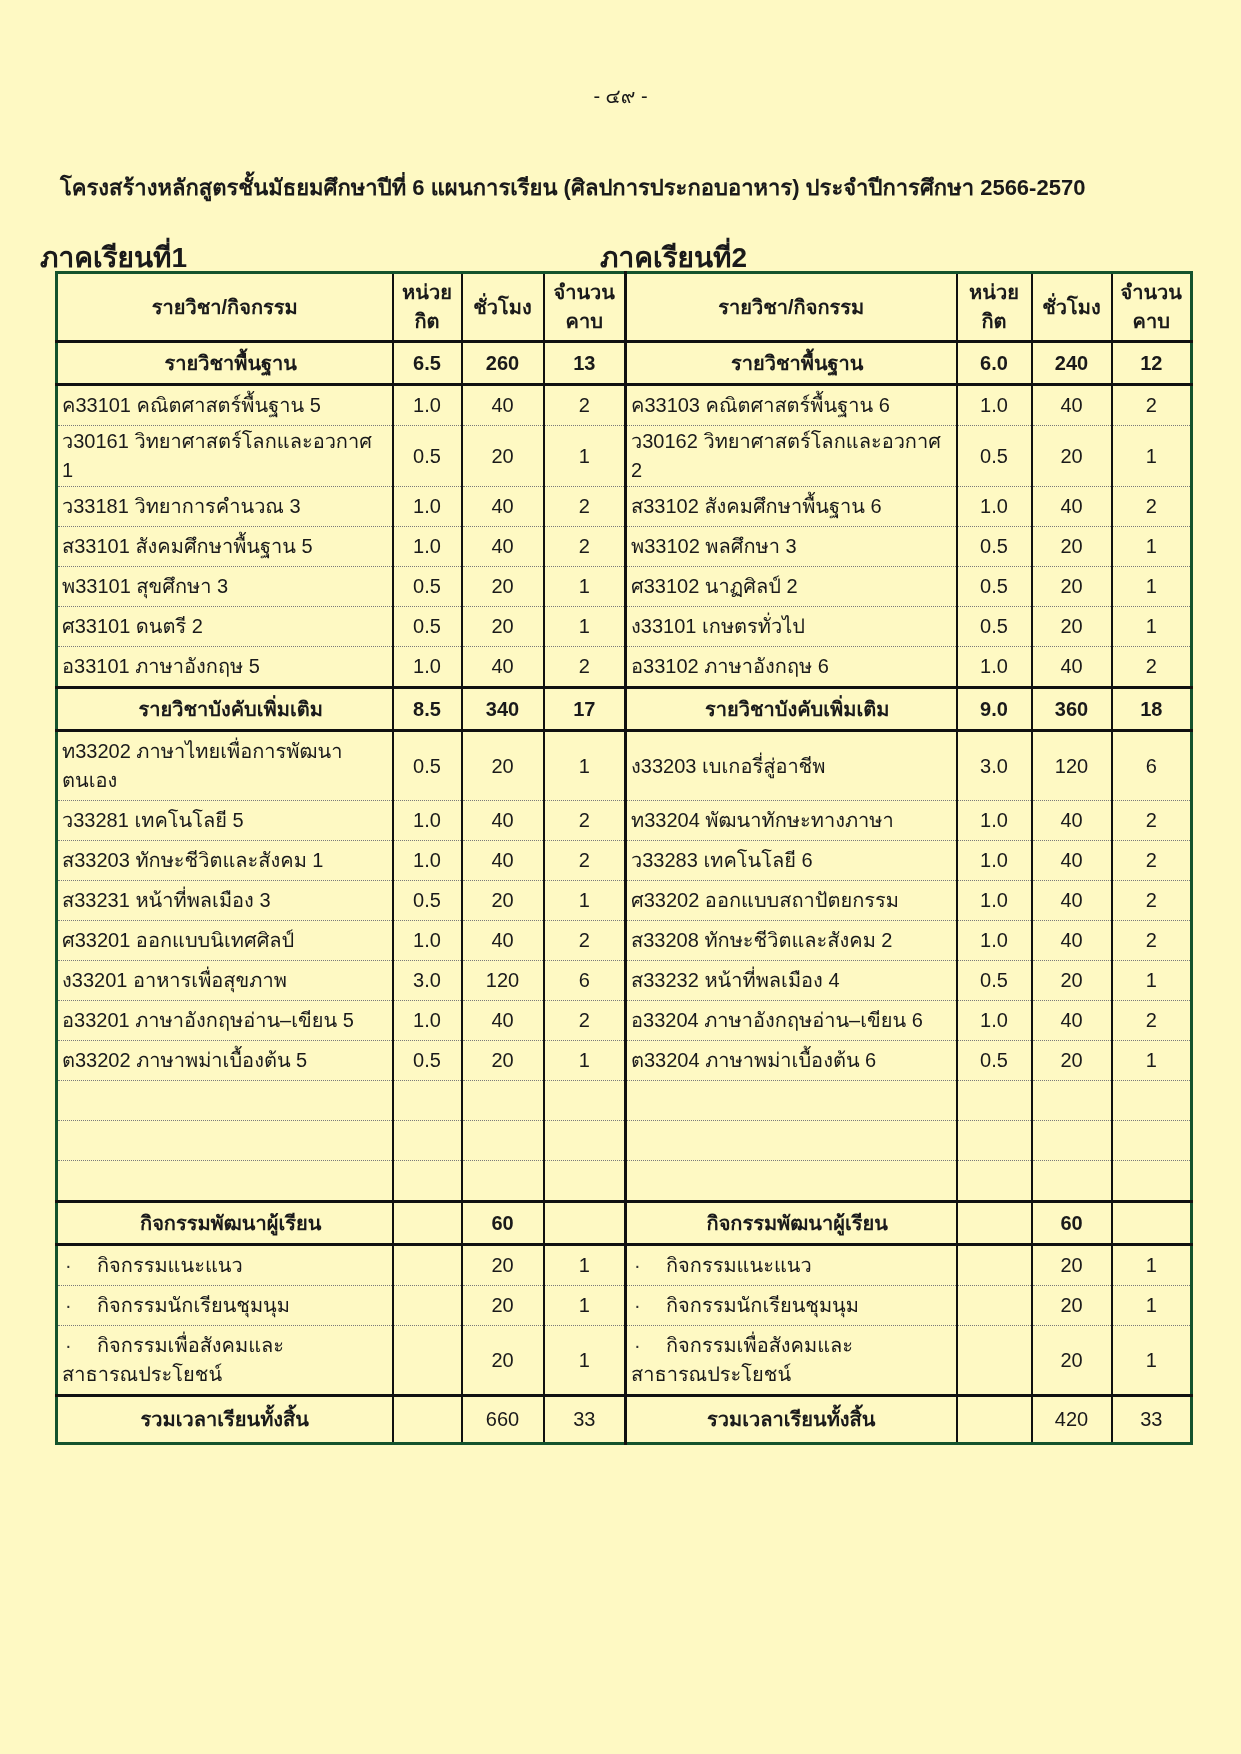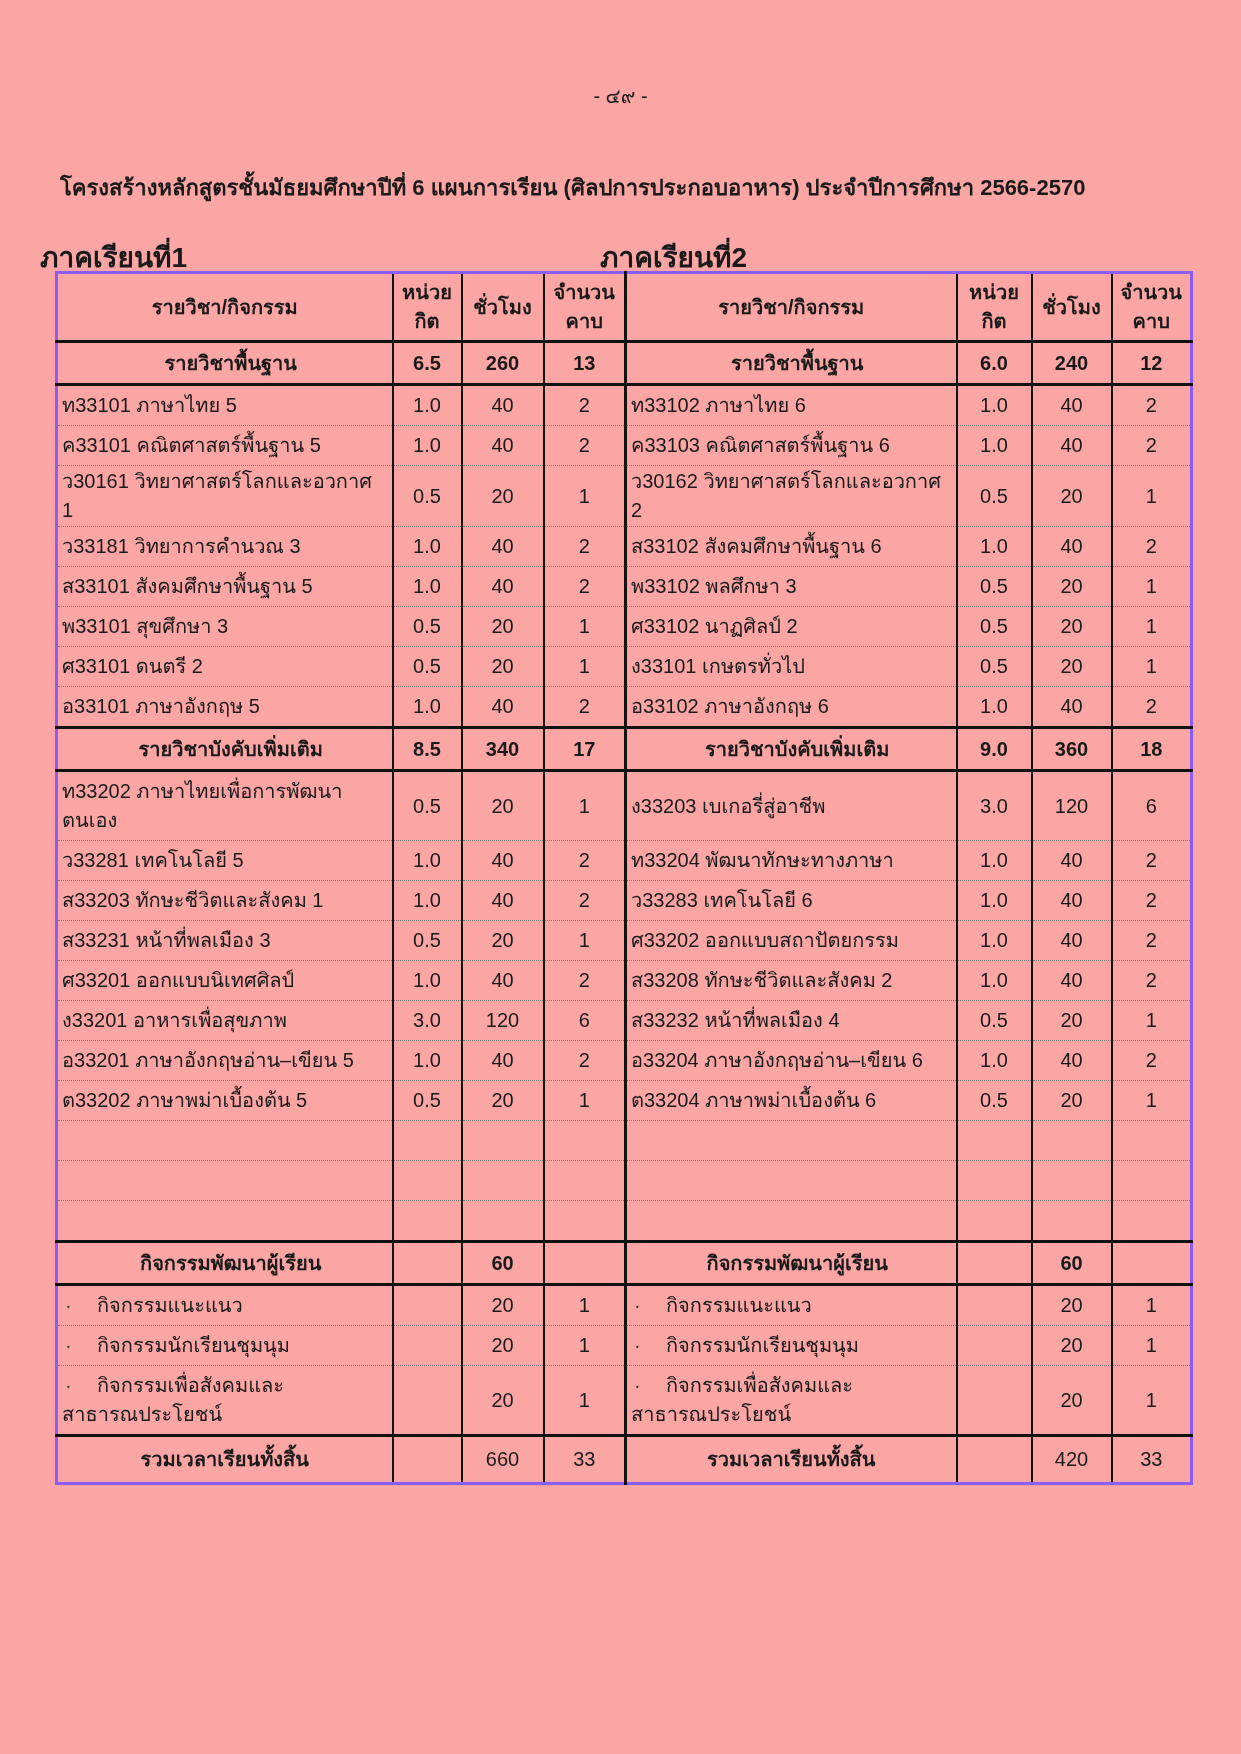--- a/index.html
+++ b/index.html
@@ -1,34 +1,34 @@
 <!DOCTYPE html>
 <html><head>
 <meta charset="utf-8">
 <style>
   html,body { margin:0; padding:0; background:#ffffff; }
   .page {
-    width:1241px; height:1754px; background:#fca5a5; position:relative;
+    width:1241px; height:1754px; background:#fef9c3; position:relative;
     font-family:"Liberation Sans", sans-serif; color:#1a1a1a; overflow:hidden;
   }
   .page-number {
     padding-top:80px; text-align:center; font-size:20px; color:#1a1a1a;
   }
   .doc-title {
     margin:58px 40px 0 60px; font-size:22px; font-weight:bold; white-space:nowrap;
   }
   .sem-labels {
     position:relative; margin:30px 0 0 40px; height:30px;
     font-size:28px; font-weight:bold;
   }
   .sem-label-2 { position:absolute; left:560px; top:0; }
 
   table.curriculum {
     margin:6px 0 0 55px; width:1135px; table-layout:fixed;
-    border-collapse:collapse; border:3px solid #8b5cf6;
+    border-collapse:collapse; border:3px solid #14532d;
     font-size:20px; line-height:1.45;
   }
   .curriculum th, .curriculum td {
     border-left:2px solid #111; padding:1px 4px; vertical-align:middle;
     overflow:hidden;
   }
   .curriculum td:nth-child(5), .curriculum th:nth-child(5) { border-left:3px solid #111; }
 
   .r-header th {
     height:64px; font-weight:bold; text-align:center;
@@ -97,30 +97,20 @@
           <td class="name">รายวิชาพื้นฐาน</td>
           <td class="num">6.5</td>
           <td class="num">260</td>
           <td class="num">13</td>
           <td class="name">รายวิชาพื้นฐาน</td>
           <td class="num">6.0</td>
           <td class="num">240</td>
           <td class="num">12</td>
         </tr>
         <tr class="r-subject">
-          <td class="name">ท33101 ภาษาไทย 5</td>
-          <td class="num">1.0</td>
-          <td class="num">40</td>
-          <td class="num">2</td>
-          <td class="name">ท33102 ภาษาไทย 6</td>
-          <td class="num">1.0</td>
-          <td class="num">40</td>
-          <td class="num">2</td>
-        </tr>
-        <tr class="r-subject">
           <td class="name">ค33101 คณิตศาสตร์พื้นฐาน 5</td>
           <td class="num">1.0</td>
           <td class="num">40</td>
           <td class="num">2</td>
           <td class="name">ค33103 คณิตศาสตร์พื้นฐาน 6</td>
           <td class="num">1.0</td>
           <td class="num">40</td>
           <td class="num">2</td>
         </tr>
         <tr class="r-subject">

